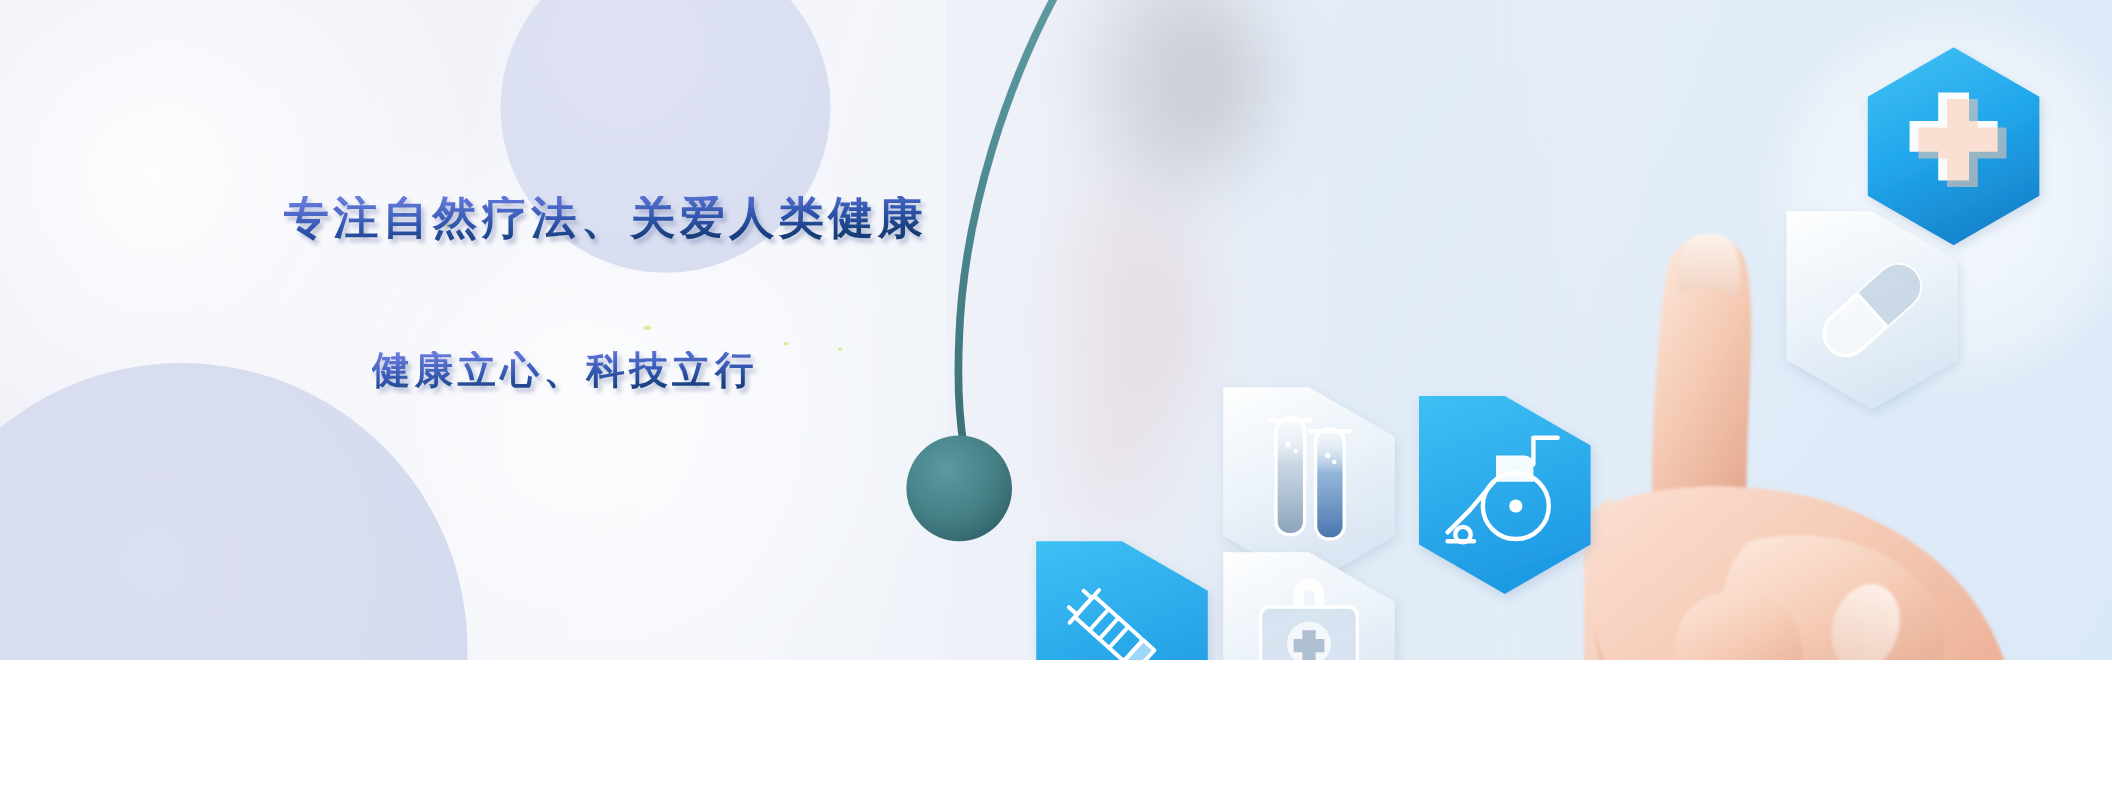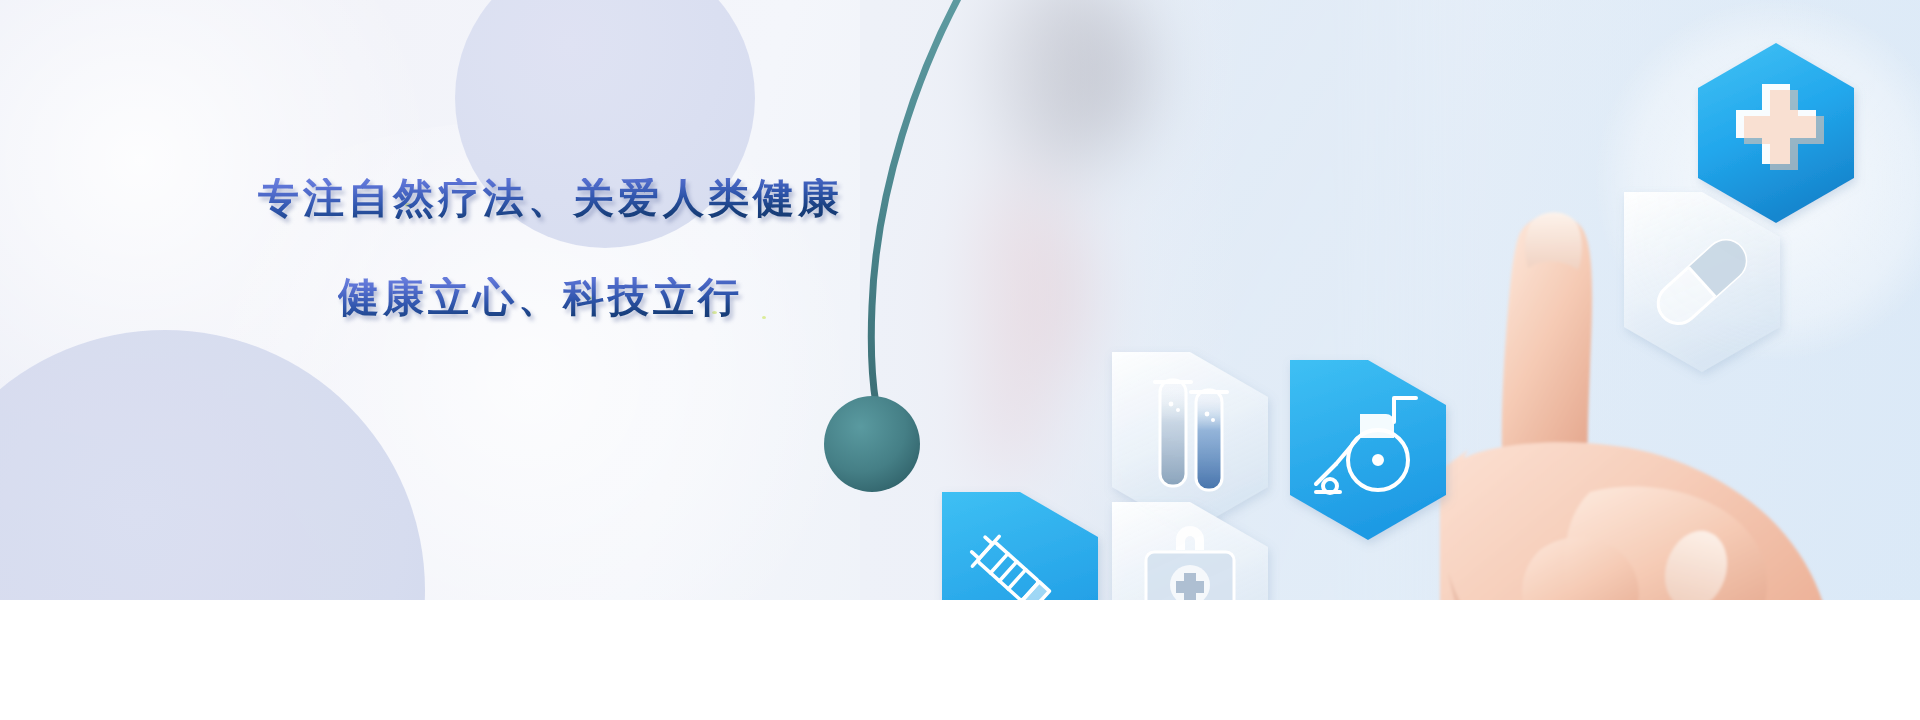--- a/index.html
+++ b/index.html
@@ -47,21 +47,21 @@
     font-weight:bold;
     letter-spacing:4px;
     line-height:1;
     white-space:nowrap;
     background:linear-gradient(178deg,#6f83df 0%,#5a72d4 18%,#2f55ac 52%,#19407f 78%,#15386f 100%);
     -webkit-background-clip:text;background-clip:text;
     color:transparent;-webkit-text-fill-color:transparent;
     filter:drop-shadow(3px 4px 2px rgba(110,125,170,.45));
   }
   .line-1{font-size:41px;}
-  .line-2{font-size:41px;margin-top:58px;margin-left:80px;}
+  .line-2{font-size:35px;margin-top:100px;margin-left:80px;}
 
   
   .photo{
     position:absolute;right:0;top:0;width:1060px;height:720px;
     overflow:hidden;
   }
   
   .portrait{
     position:absolute;left:-60px;top:-140px;width:620px;height:1000px;
     filter:blur(34px);

